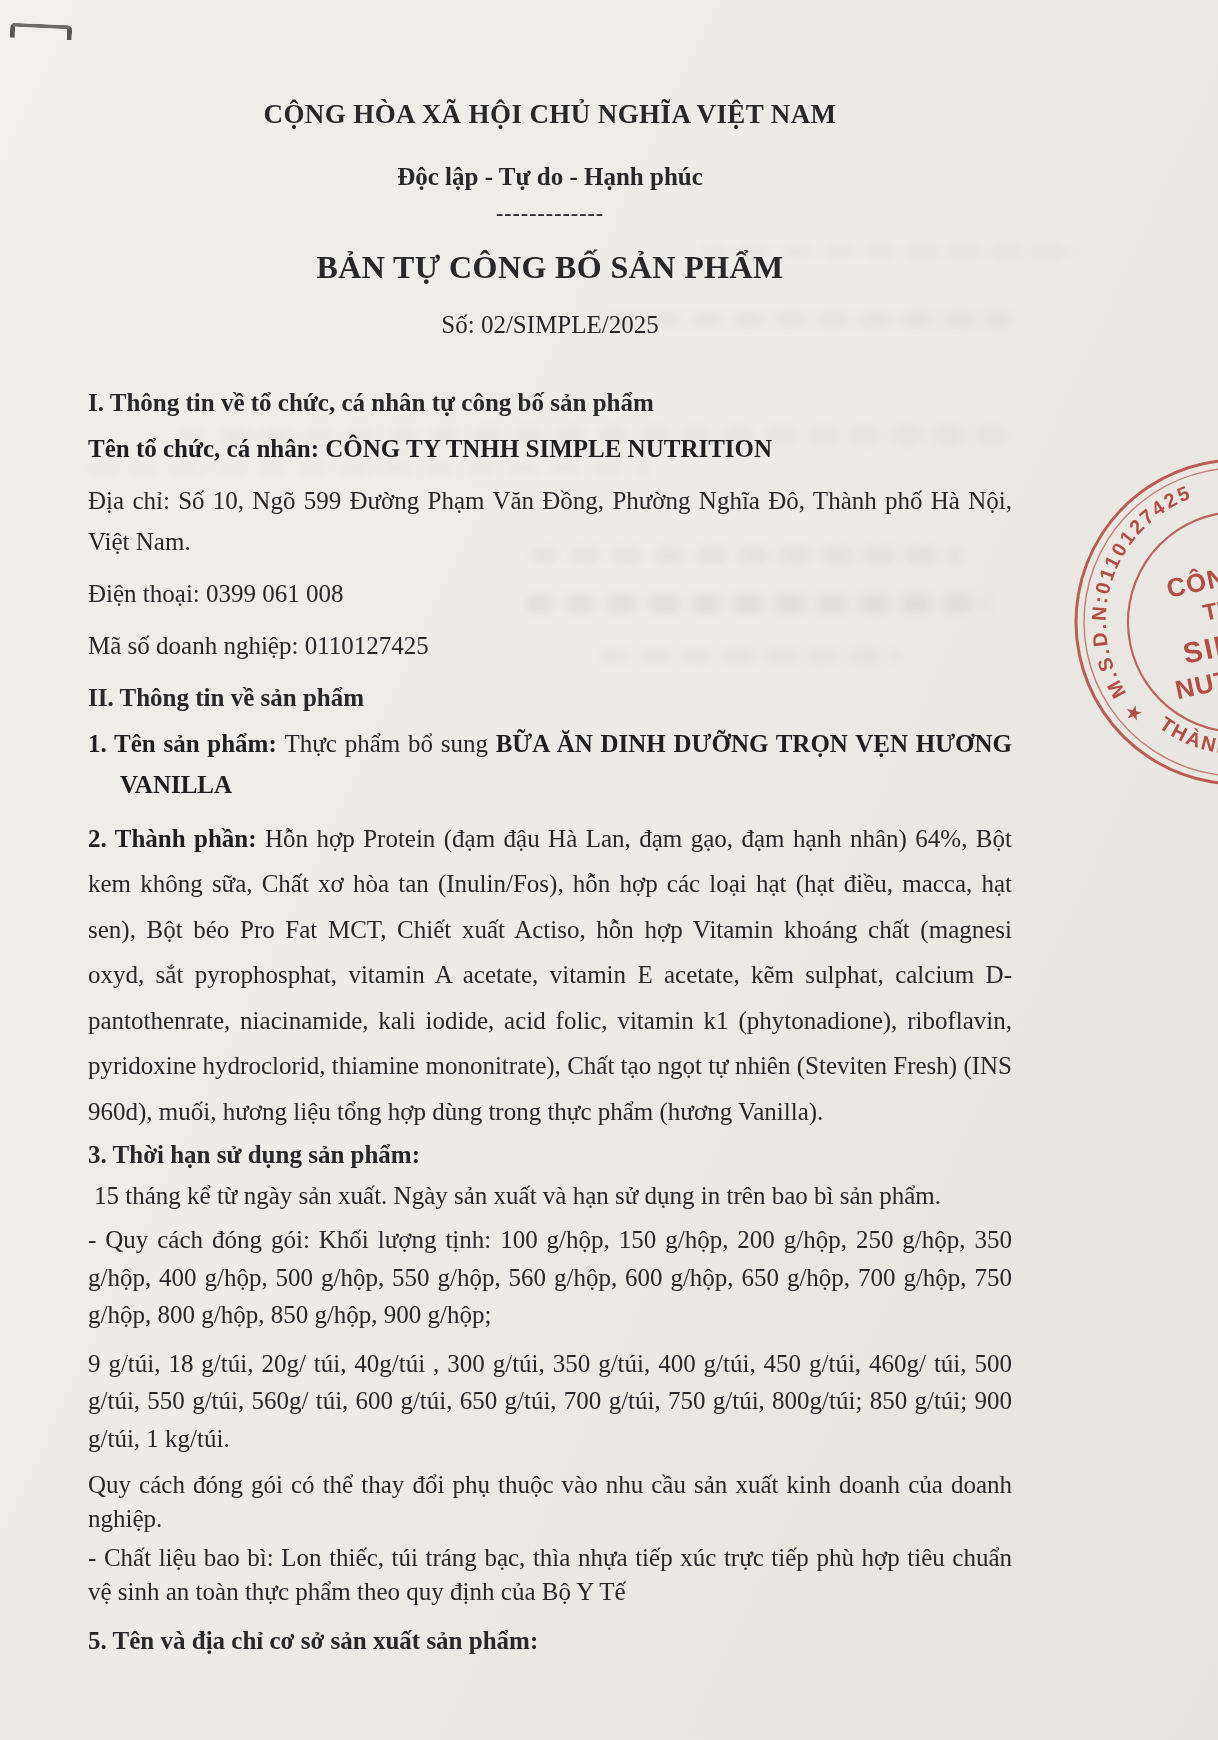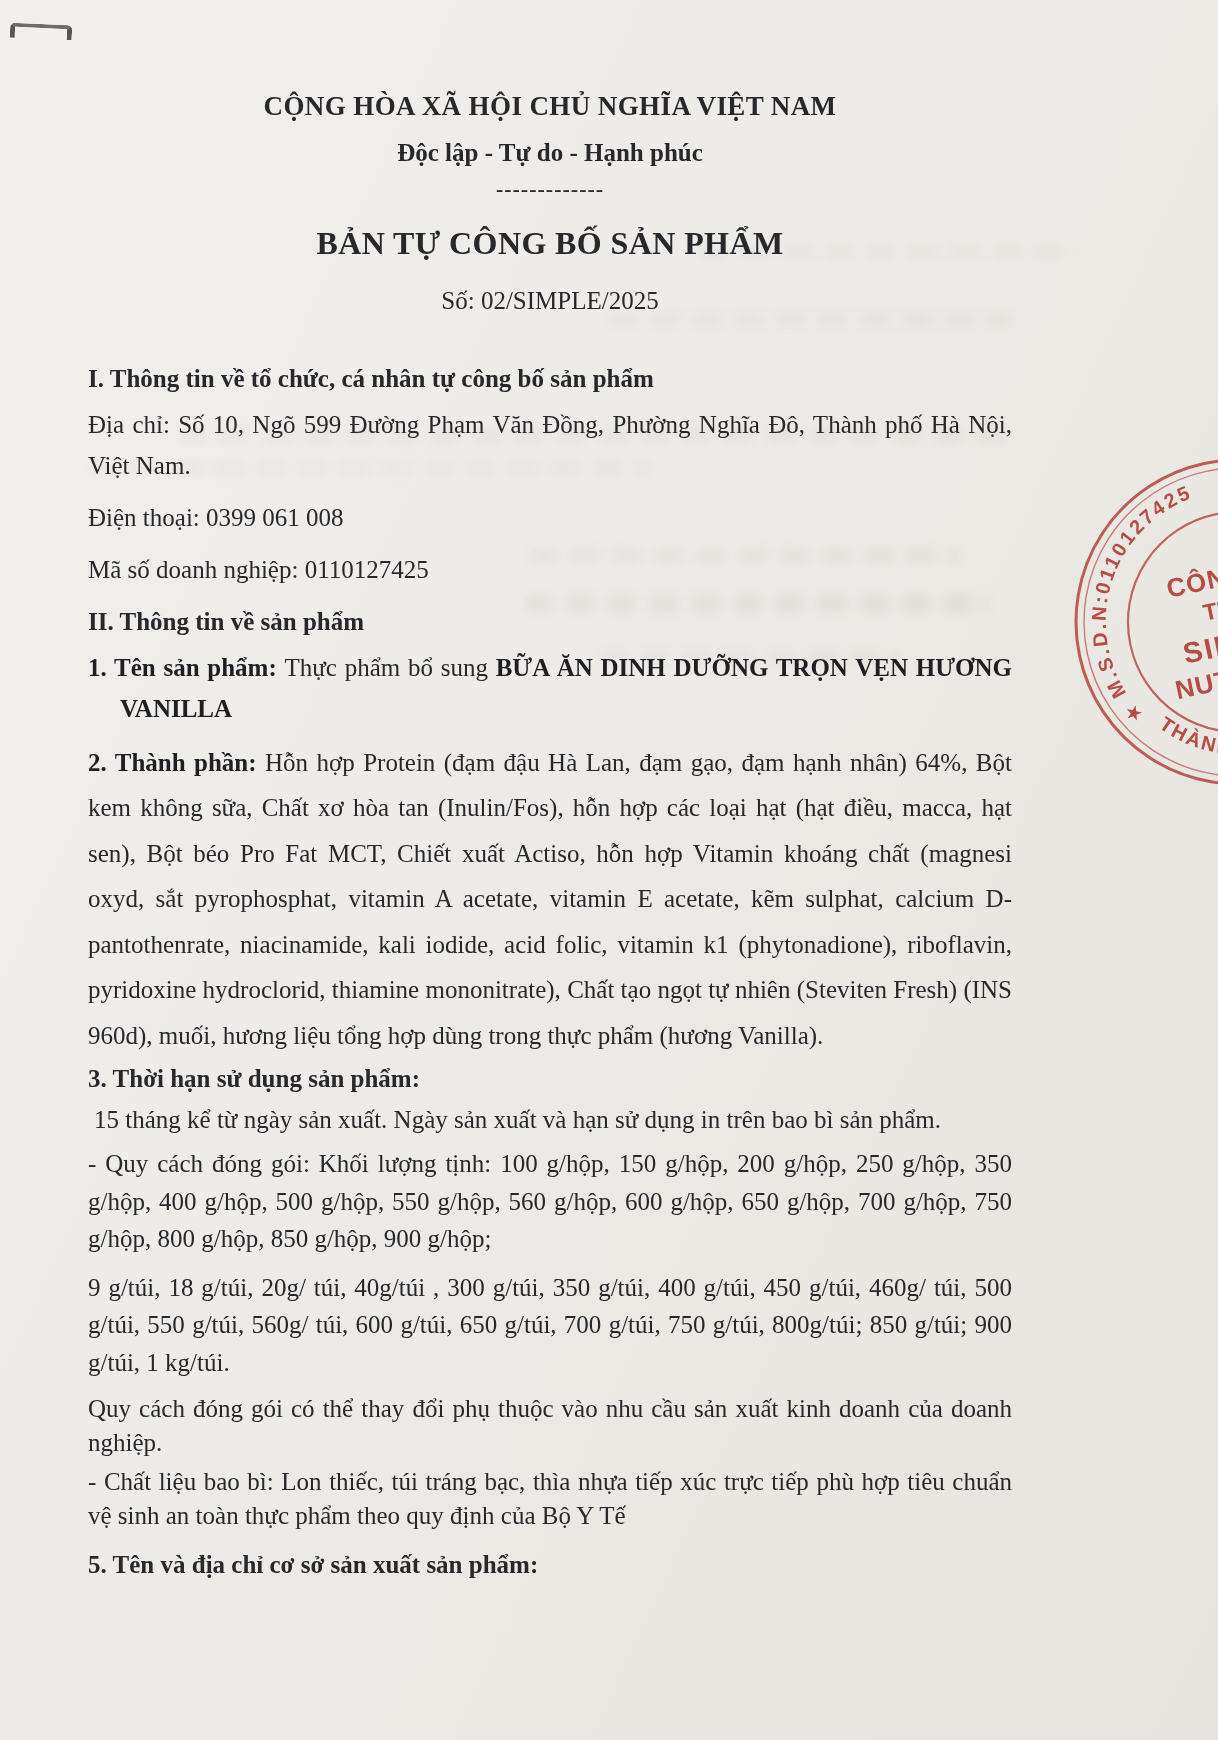--- a/index.html
+++ b/index.html
@@ -12,26 +12,26 @@
     position:relative;width:1218px;height:1740px;overflow:hidden;
     background:linear-gradient(115deg,#f2f0ed 0%,#edebe7 45%,#e6e3de 100%);
   }
   
   .staple{
     position:absolute;left:10px;top:24px;width:52px;height:11px;
     border-top:4px solid #57564f;border-left:5px solid #3a3a36;border-right:5px solid #3a3a36;
     border-radius:5px 5px 0 0;transform:rotate(2.5deg);opacity:.85;
   }
   .doc{
-    position:absolute;left:88px;top:84px;width:924px;
+    position:absolute;left:88px;top:92px;width:924px;
     font-size:25px;line-height:1.64;
   }
   .center{text-align:center;}
   .motto1{font-size:27px;font-weight:bold;letter-spacing:.4px;}
-  .motto2{font-size:25px;font-weight:bold;margin-top:4px;}
+  .motto2{font-size:25px;font-weight:bold;margin-top:20px;}
   .divider{font-size:22px;font-weight:bold;letter-spacing:1px;margin-top:6px;line-height:20px;}
   .title{font-size:32px;font-weight:bold;margin-top:18px;letter-spacing:.4px;}
   .docnum{font-size:25px;margin-top:10px;}
   .docbody{margin-top:37px;}
   .docbody p{margin:0 0 11px 0;text-align:justify;}
   .sec{font-weight:bold;}
   b{font-weight:bold;color:#1e1e23;}
   .hang{padding-left:32px;text-indent:-32px;}
   .lh-tall{line-height:1.82;}
   .lh-mid{line-height:1.5;}
@@ -75,20 +75,21 @@
       <div class="motto1">CỘNG HÒA XÃ HỘI CHỦ NGHĨA VIỆT NAM</div>
       <div class="motto2">Độc lập - Tự do - Hạnh phúc</div>
       <div class="divider">-------------</div>
       <div class="title">BẢN TỰ CÔNG BỐ SẢN PHẨM</div>
       <div class="docnum">Số: 02/SIMPLE/2025</div>
     </div>
 
     <div class="docbody">
       <p class="sec m5">I. Thông tin về tổ chức, cá nhân tự công bố sản phẩm</p>
 
+      <p><b>Tên tổ chức, cá nhân: </b><b>CÔNG TY TNHH SIMPLE NUTRITION</b></p>
 
       <p>Địa chỉ: Số 10, Ngõ 599 Đường Phạm Văn Đồng, Phường Nghĩa Đô, Thành phố Hà Nội, Việt Nam.</p>
 
       <p class="mt4">Điện thoại: 0399 061 008</p>
 
       <p class="mt4">Mã số doanh nghiệp: 0110127425</p>
 
       <p class="sec mt4 m5">II. Thông tin về sản phẩm</p>
 
       <p class="hang"><b>1. Tên sản phẩm: </b><span>Thực phẩm bổ sung </span><b>BỮA ĂN DINH DƯỠNG TRỌN VẸN HƯƠNG VANILLA</b></p>

